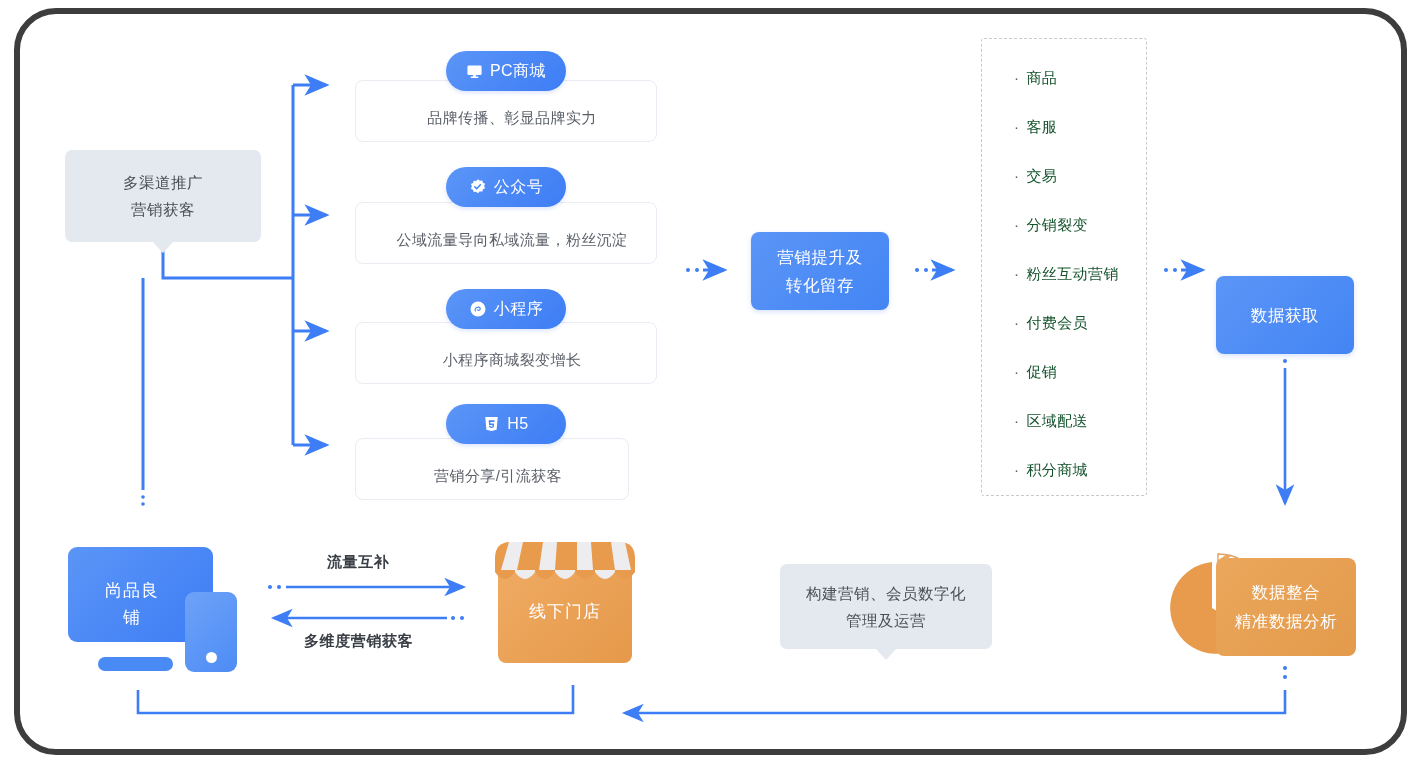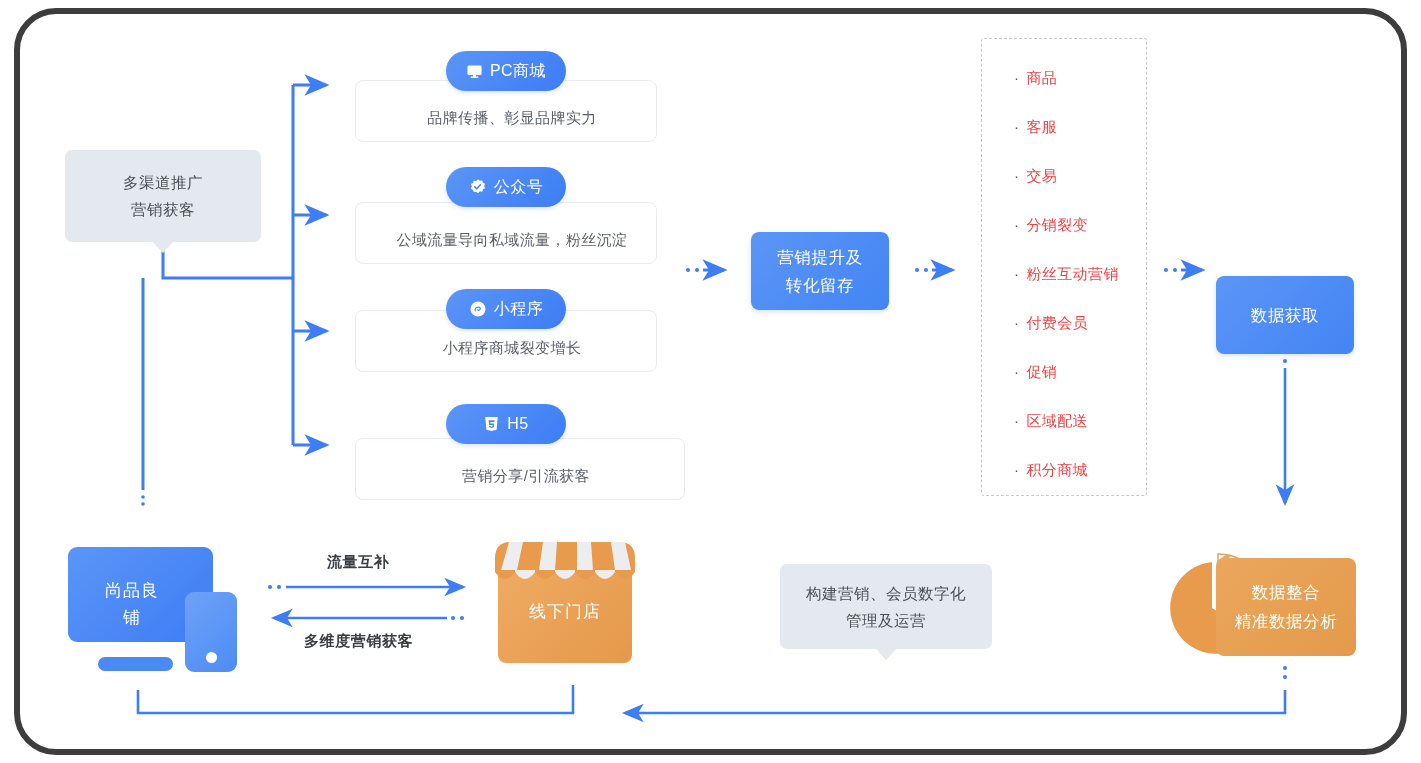--- a/index.html
+++ b/index.html
@@ -89,21 +89,21 @@
 
   
   .dashed-list {
     position: absolute;
     border: 1px dashed #c6c9ce;
     border-radius: 3px;
     padding: 26px 0 26px 32px;
   }
   .dashed-list li {
     list-style: none;
-    color: #ef4444;
+    color: #14532d;
     font-size: 15px;
     letter-spacing: .4px;
     height: 49px;
     line-height: 26px;
   }
   .dashed-list li::before {
     content: "·";
     margin-right: 7px;
     color: #555a62;
   }
@@ -226,32 +226,32 @@
     <span>公域流量导向私域流量，粉丝沉淀</span>
   </div>
   <div class="pill" style="left:446px;top:167px;width:120px;">
     <svg width="18" height="18" viewBox="0 0 24 24">
       <path d="M12 1.6l2.5 2.1 3.2-.5.9 3.1 2.9 1.5-1.4 2.9 1.4 2.9-2.9 1.5-.9 3.1-3.2-.5L12 20.4 9.5 18.3l-3.2.5-.9-3.1-2.9-1.5L3.9 11 2.5 8.1l2.9-1.5.9-3.1 3.2.5z" fill="#fff"></path>
       <path d="M7.6 11.6l2.6 2.7 5-5.3" stroke="#4385f4" stroke-width="2" fill="none" stroke-linecap="round" stroke-linejoin="round"></path>
     </svg>
     <span>公众号</span>
   </div>
 
-  <div class="desc-box" style="left:355px;top:310px;width:302px;height:62px;">
+  <div class="desc-box" style="left:355px;top:322px;width:302px;height:62px;">
     <span>小程序商城裂变增长</span>
   </div>
   <div class="pill" style="left:446px;top:289px;width:120px;">
     <svg width="18" height="18" viewBox="0 0 24 24">
       <circle cx="12" cy="12" r="10" fill="#fff"></circle>
       <path d="M8.4 14.6c-.9-1.6.1-3.7 2-4.6 1.6-.8 3.4-.4 4.2.6.7.9.4 2.2-.7 2.8-.9.5-1.9.3-2.3-.3" stroke="#4385f4" stroke-width="1.5" fill="none" stroke-linecap="round"></path>
     </svg>
     <span>小程序</span>
   </div>
 
-  <div class="desc-box" style="left:355px;top:438px;width:330px;height:62px;">
+  <div class="desc-box" style="left:355px;top:438px;width:274px;height:62px;">
     <span>营销分享/引流获客</span>
   </div>
   <div class="pill" style="left:446px;top:404px;width:120px;">
     <svg width="17" height="18" viewBox="0 0 24 24">
       <path d="M3.2 2h17.6l-1.6 18L12 22l-7.2-2z" fill="#fff"></path>
       <path d="M8 6.6h8.4l-.3 2.6H10.5l-.2 2h5.5l-.6 5.4-3.2.9-3.2-.9-.2-2.3h1.9l.1 1.1 1.4.4 1.4-.4.2-1.9H8.6z" fill="#4385f4"></path>
     </svg>
     <span>H5</span>
   </div>
 

